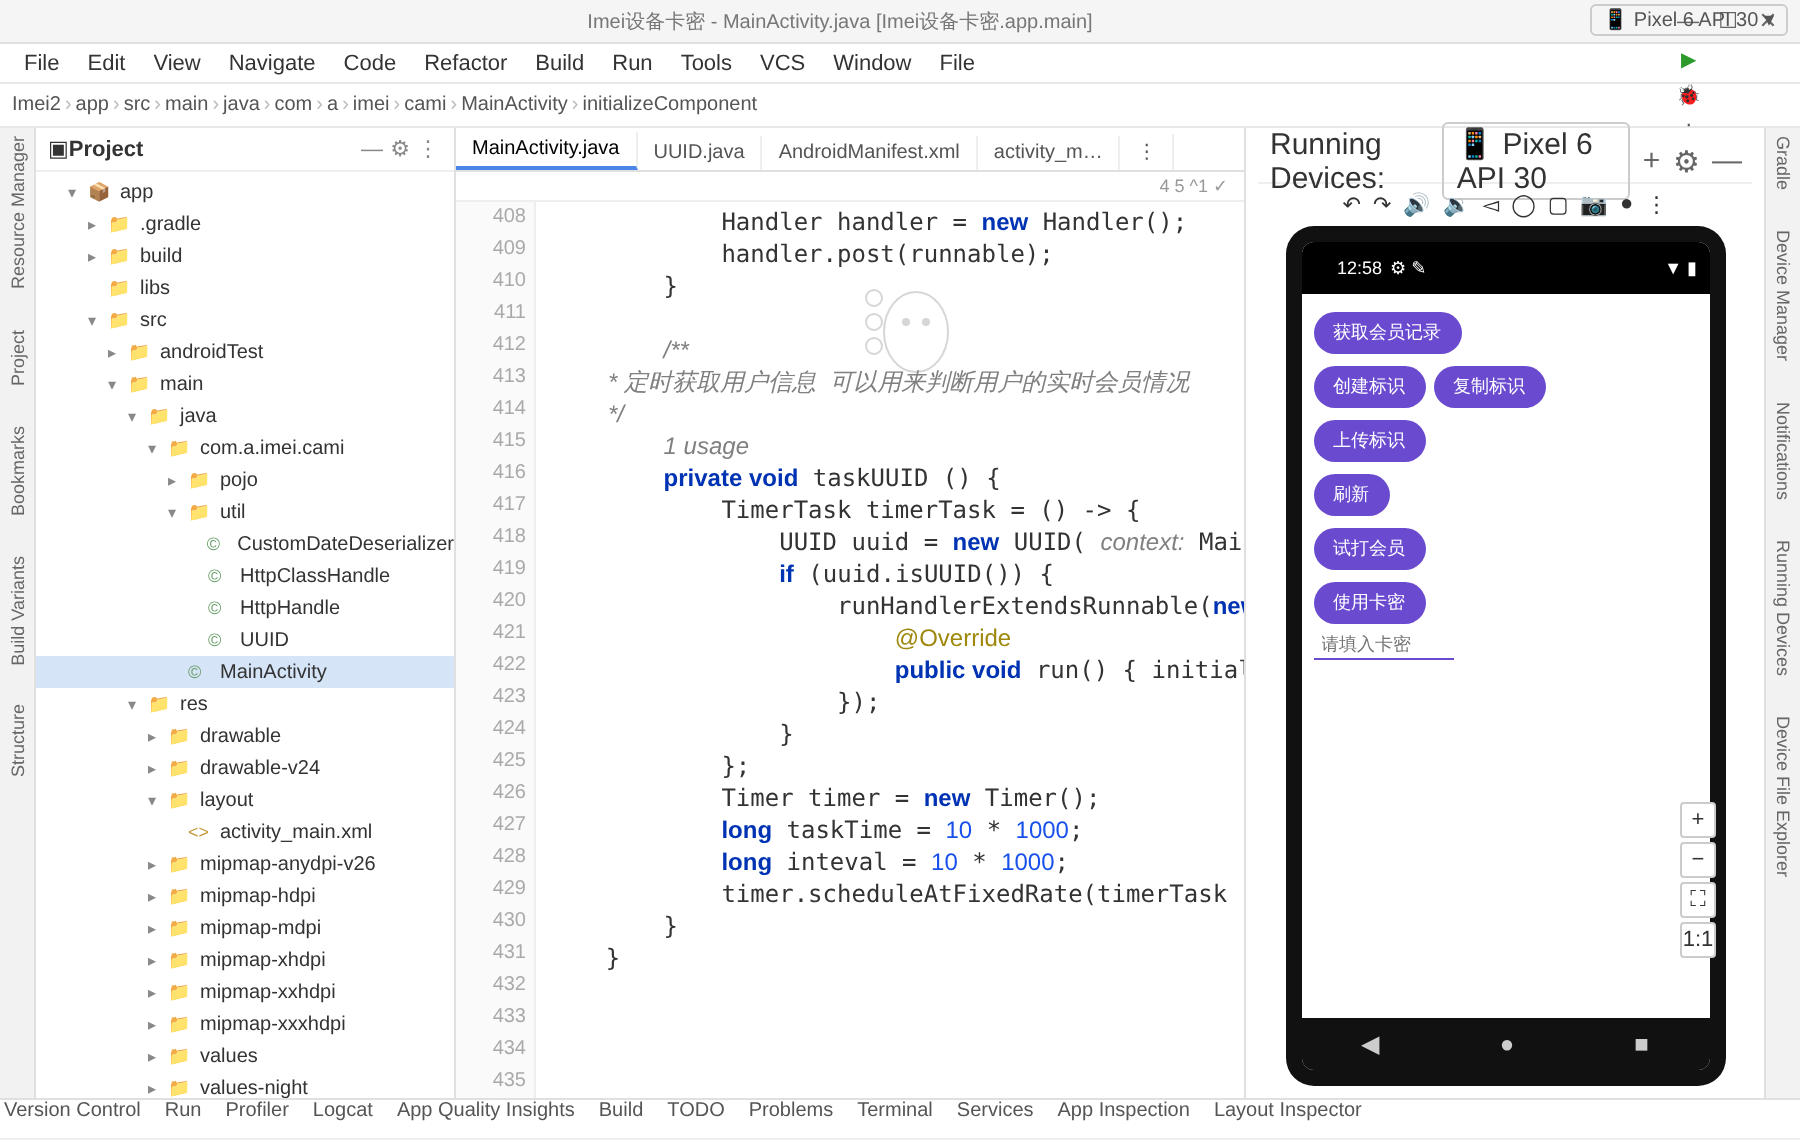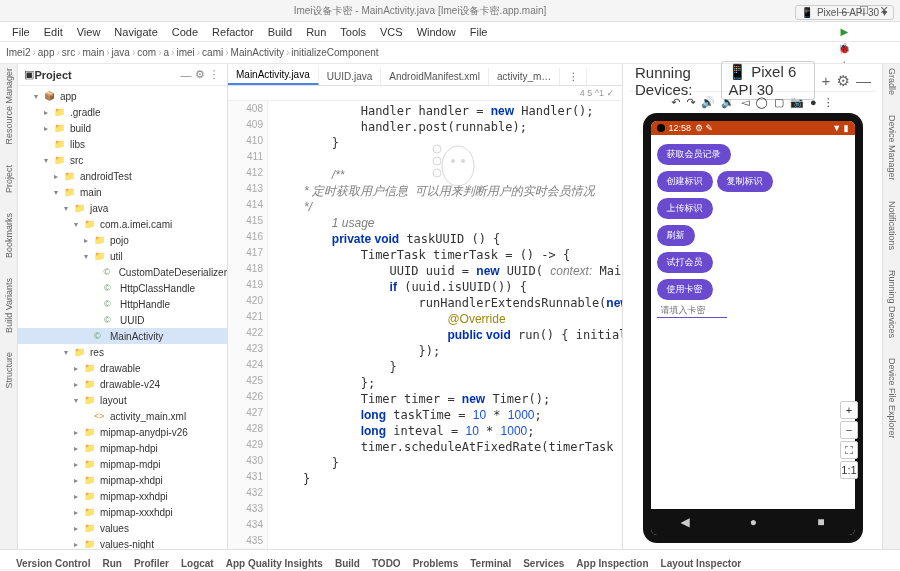--- a/index.html
+++ b/index.html
@@ -42,30 +42,30 @@
 .cm { color: #808080; font-style: italic; }
 .ann { color: #9e880d; }
 .num { color: #1750eb; }
 .editor-art { position: absolute; left: 195px; top: 30px; width: 60px; height: 60px; opacity: 0.4; }
 .running-bar { height: 22px; display: flex; align-items: center; padding: 0 6px; gap: 6px; border-bottom: 1px solid #eee; font-size: 15px; }
 .running-bar .pill { border: 1px solid #ccc; border-radius: 3px; padding: 1px 6px; }
 .running-bar .ico { width: 14px; text-align: center; color: #666; cursor: pointer; }
 .device-panel { width: 260px; border-left: 1px solid #e0e0e0; display: flex; flex-direction: column; align-items: center; padding: 6px; background: #fff; }
 .phone { width: 220px; height: 440px; background: #111; border-radius: 14px; padding: 8px; }
 .screen { width: 100%; height: 100%; background: #fff; border-radius: 6px; overflow: hidden; display: flex; flex-direction: column; }
-.status-bar { height: 14px; background: #c2410c; color: #fff; display: flex; align-items: center; padding: 0 6px; font-size: 9px; gap: 4px; }
+.status-bar { height: 26px; background: #000000; color: #fff; display: flex; align-items: center; padding: 0 6px; font-size: 9px; gap: 4px; }
 .app-content { flex: 1; padding: 6px; font-size: 9px; color: #444; }
 .app-content .info { font-size: 8px; color: #555; line-height: 11px; margin-bottom: 4px; }
 .app-btn { display: inline-block; background: #6a4bd0; color: #fff; border-radius: 12px; padding: 4px 10px; margin: 3px 4px 3px 0; font-size: 9px; }
 .app-input { border: none; border-bottom: 1px solid #6a4bd0; font-size: 9px; padding: 2px 4px; width: 70px; background: transparent; }
 .nav-bar { height: 26px; background: #111; display: flex; justify-content: space-around; align-items: center; color: #ccc; }
 .nav-bar span { font-size: 12px; cursor: pointer; }
 .right-gutter { width: 18px; background: #f2f2f2; border-left: 1px solid #e0e0e0; display: flex; flex-direction: column; align-items: center; padding-top: 4px; gap: 20px; }
 .right-gutter span { writing-mode: vertical-rl; font-size: 9px; color: #666; cursor: pointer; }
-.bottom-bar { height: 20px; border-top: 1px solid #e0e0e0; display: flex; align-items: flex-end; padding: 0 16px; gap: 12px; font-size: 10px; color: #555; font-weight: bold; }
+.bottom-bar { height: 20px; border-top: 1px solid #e0e0e0; display: flex; align-items: flex-start; padding: 0 2px; gap: 12px; font-size: 10px; color: #555; }
 .bottom-bar span { cursor: pointer; }
 .status-line { height: 18px; border-top: 1px solid #eee; display: flex; align-items: center; padding: 0 6px; font-size: 10px; color: #666; }
 .zoom-ctrl { position: absolute; right: 24px; bottom: 70px; display: flex; flex-direction: column; gap: 2px; }
 .zoom-ctrl div { width: 18px; height: 18px; border: 1px solid #ccc; background: #fff; text-align: center; line-height: 16px; font-size: 11px; cursor: pointer; border-radius: 2px; }
 </style>
 </head>
 <body>
 
 <div class="titlebar">
   <span class="title">Imei设备卡密 - MainActivity.java [Imei设备卡密.app.main]</span>

